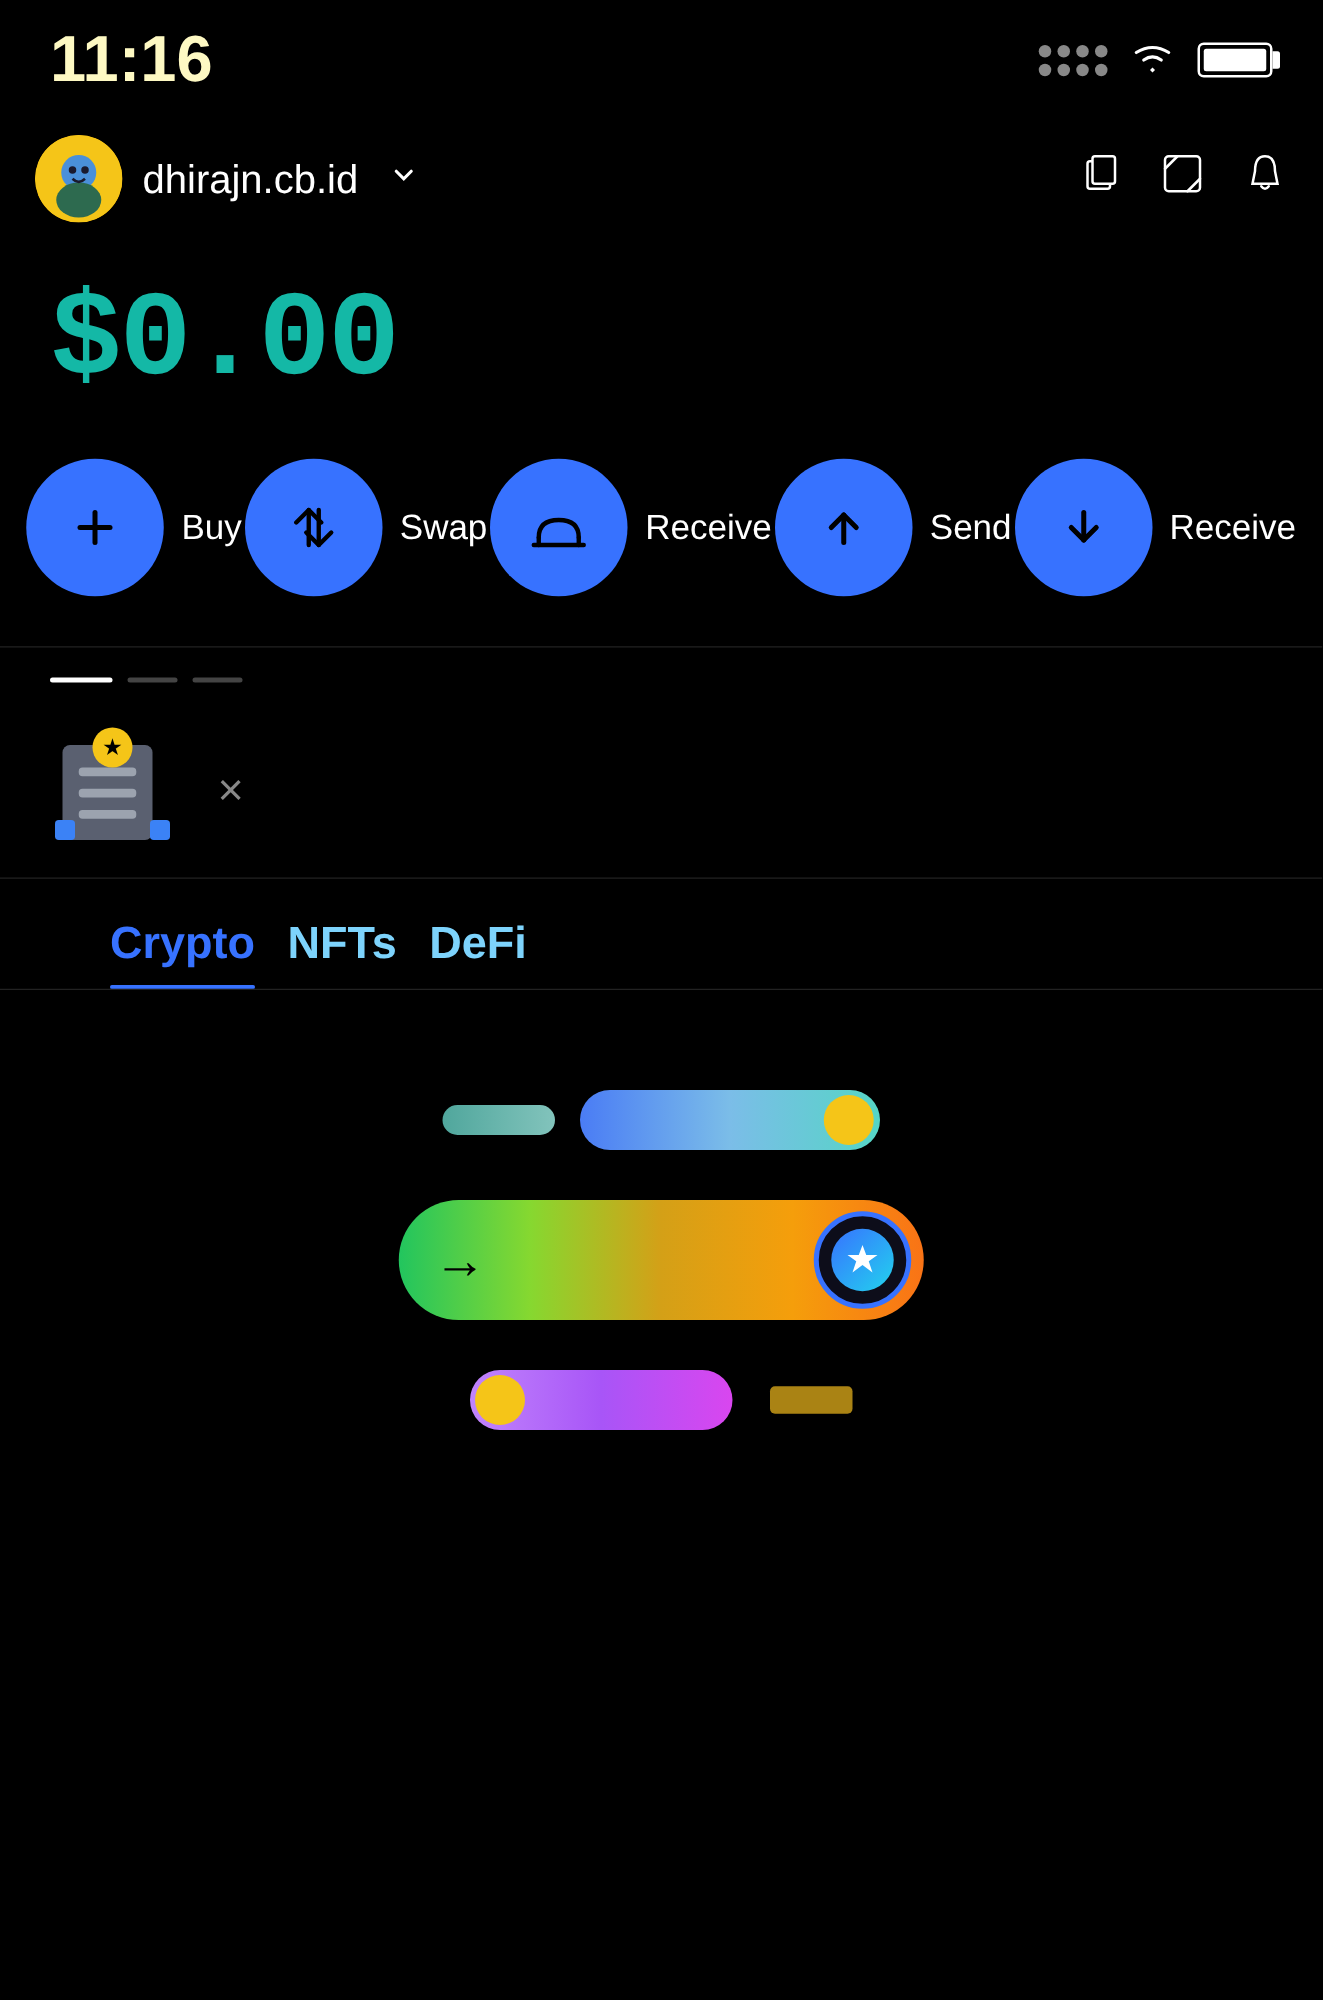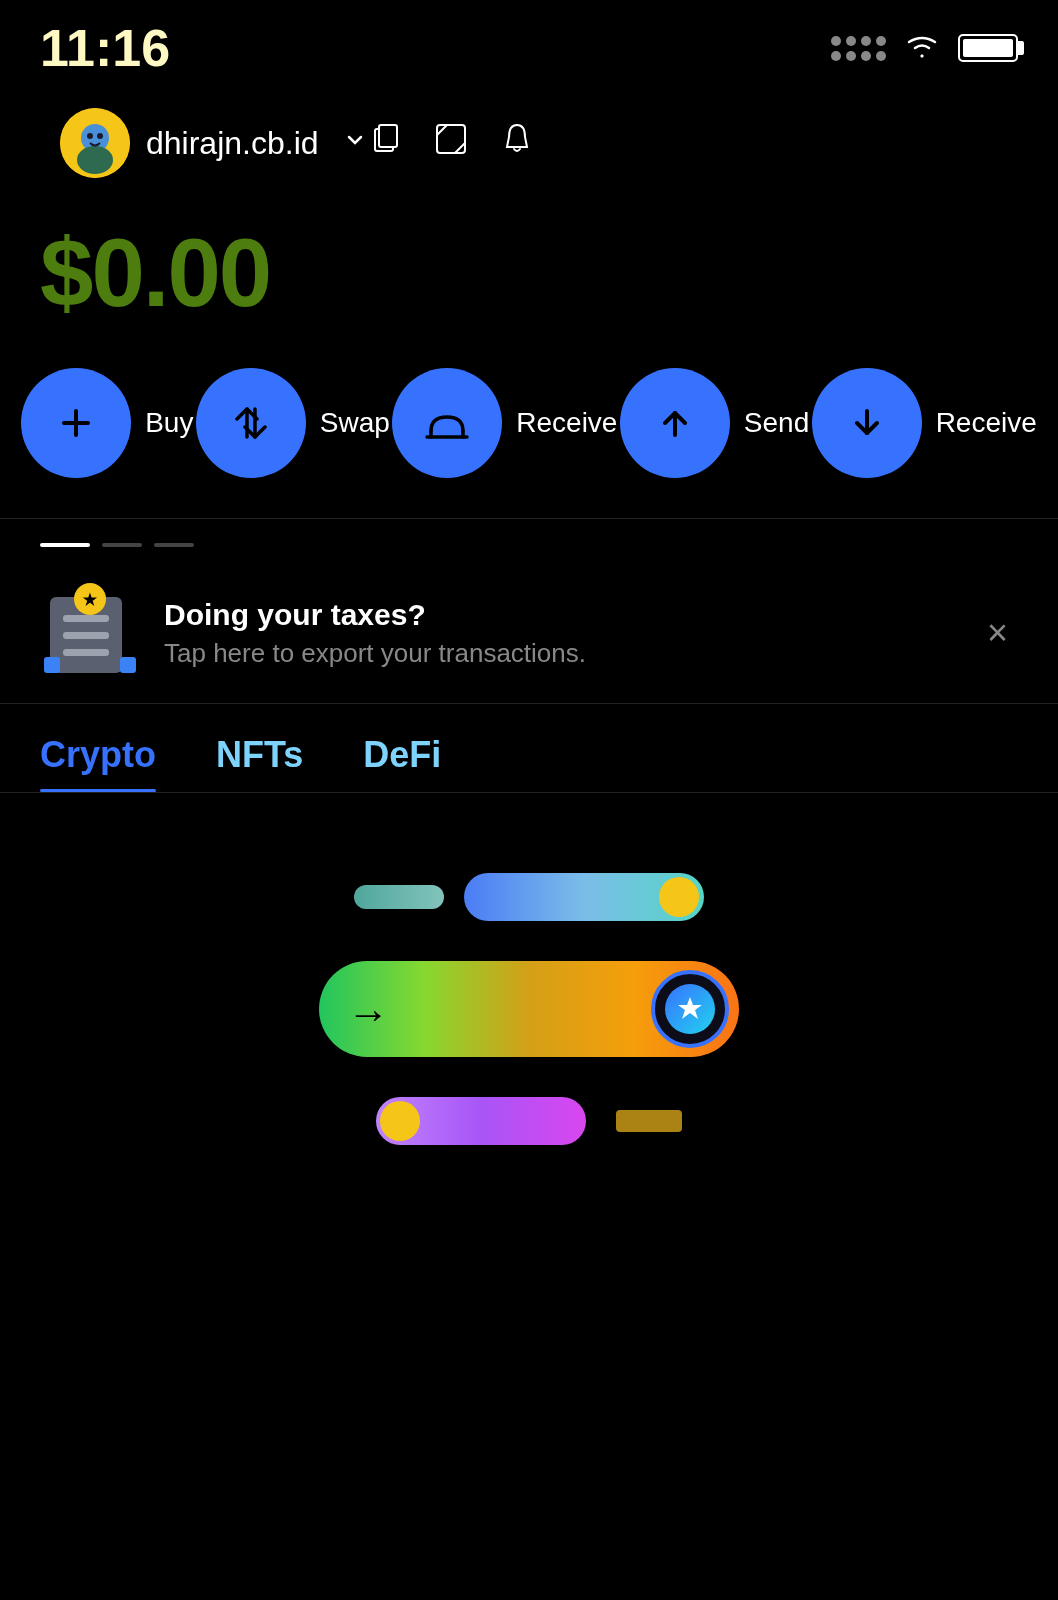--- a/index.html
+++ b/index.html
@@ -80,23 +80,23 @@
     .battery-fill {
       width: 100%;
       height: 100%;
       background: #fff;
       border-radius: 2px;
     }
 
     
     .header {
       display: flex;
-      justify-content: flex-start;
-      align-items: center;
-      padding: 20px 60px 10px;
+      justify-content: space-between;
+      align-items: center;
+      padding: 20px 28px 10px;
     }
 
     .profile-section {
       display: flex;
       align-items: center;
       gap: 16px;
     }
 
     .avatar {
       width: 70px;
@@ -144,22 +144,23 @@
     }
 
     
     .balance-section {
       padding: 30px 40px 20px;
     }
 
     .balance-amount {
       font-size: 96px;
       font-weight: 700;
-      color: #4d7c0f;
+      color: #14b8a6;
       letter-spacing: -2px;
+      font-family: Liberation Mono, monospace;
     }
 
     
     .action-buttons {
       display: flex;
       justify-content: space-around;
       padding: 20px 20px 40px;
     }
 
     .action-btn {
@@ -262,21 +263,22 @@
       font-size: 36px;
       color: #888;
       cursor: pointer;
       padding: 0 10px;
     }
 
     
     .tabs {
       display: flex;
       padding: 30px 40px 0;
-      gap: 60px;
+      gap: 26px;
+      margin-left: 48px;
     }
 
     .tab {
       font-size: 36px;
       font-weight: 600;
       color: #7dd3fc;
       padding-bottom: 16px;
       cursor: pointer;
       position: relative;
     }
@@ -457,24 +459,20 @@
         <div style="width:46px; height:7px; background:#9ca3af; border-radius:3px;"></div>
         <div style="width:46px; height:7px; background:#9ca3af; border-radius:3px;"></div>
       </div>
 
       <div style="position:absolute; bottom:10px; left:4px; width:16px; height:16px; background:#3b82f6; border-radius:3px;"></div>
       <div style="position:absolute; bottom:10px; right:4px; width:16px; height:16px; background:#3b82f6; border-radius:3px;"></div>
 
       <div style="position:absolute; top:0; left:34px; width:32px; height:32px; background:#f5c518; border-radius:50%; display:flex; align-items:center; justify-content:center; font-size:16px; font-weight:bold; color:#000; z-index:2;">★</div>
     </div>
   </div>
-  <div class="tax-content">
-    <div class="tax-title">Doing your taxes?</div>
-    <div class="tax-subtitle">Tap here to export your transactions.</div>
-  </div>
   <span class="close-btn">×</span>
 </div>
 
 <div class="tabs">
   <div class="tab tab-active">Crypto</div>
   <div class="tab">NFTs</div>
   <div class="tab">DeFi</div>
 </div>
 
 <div style="height:1px; background:#222; margin-top:0;"></div>

